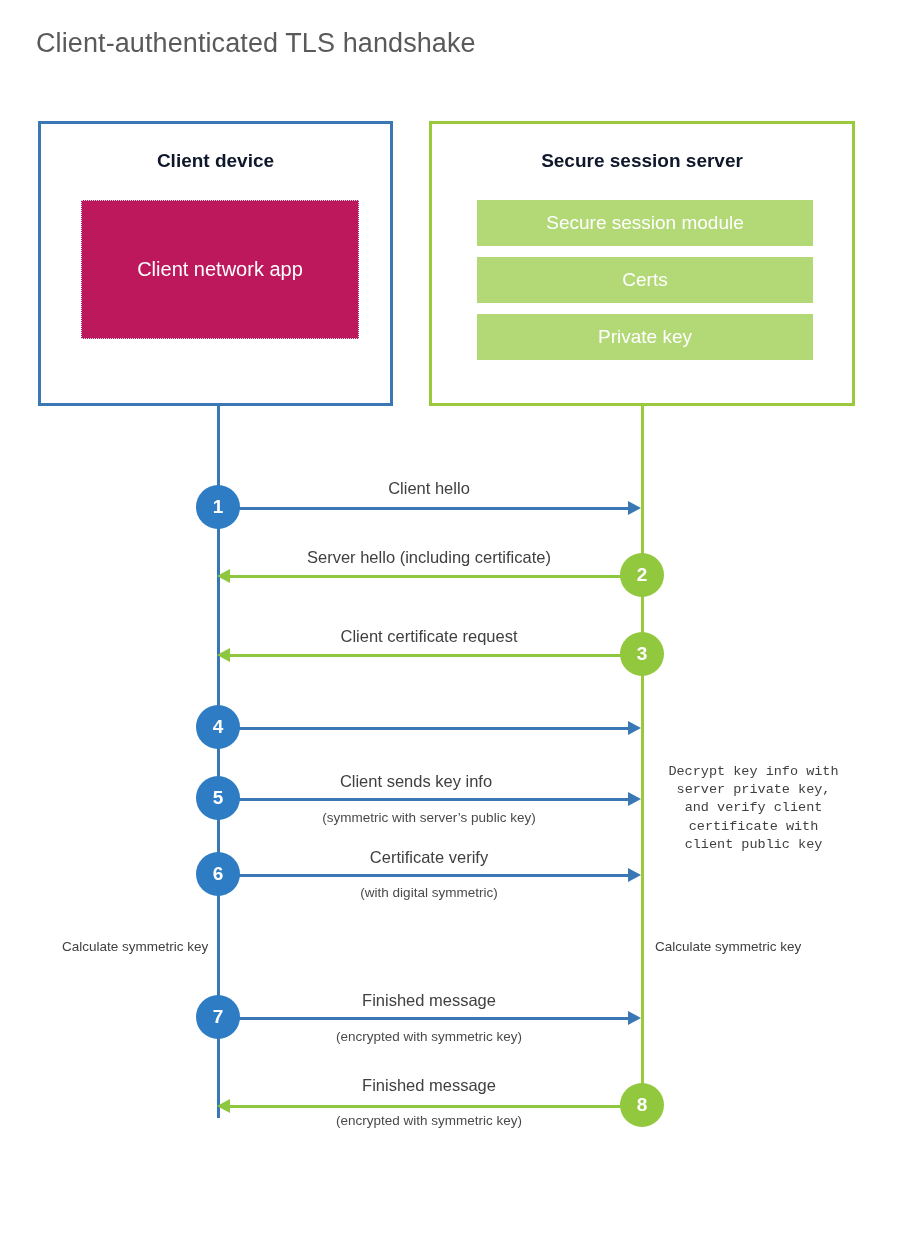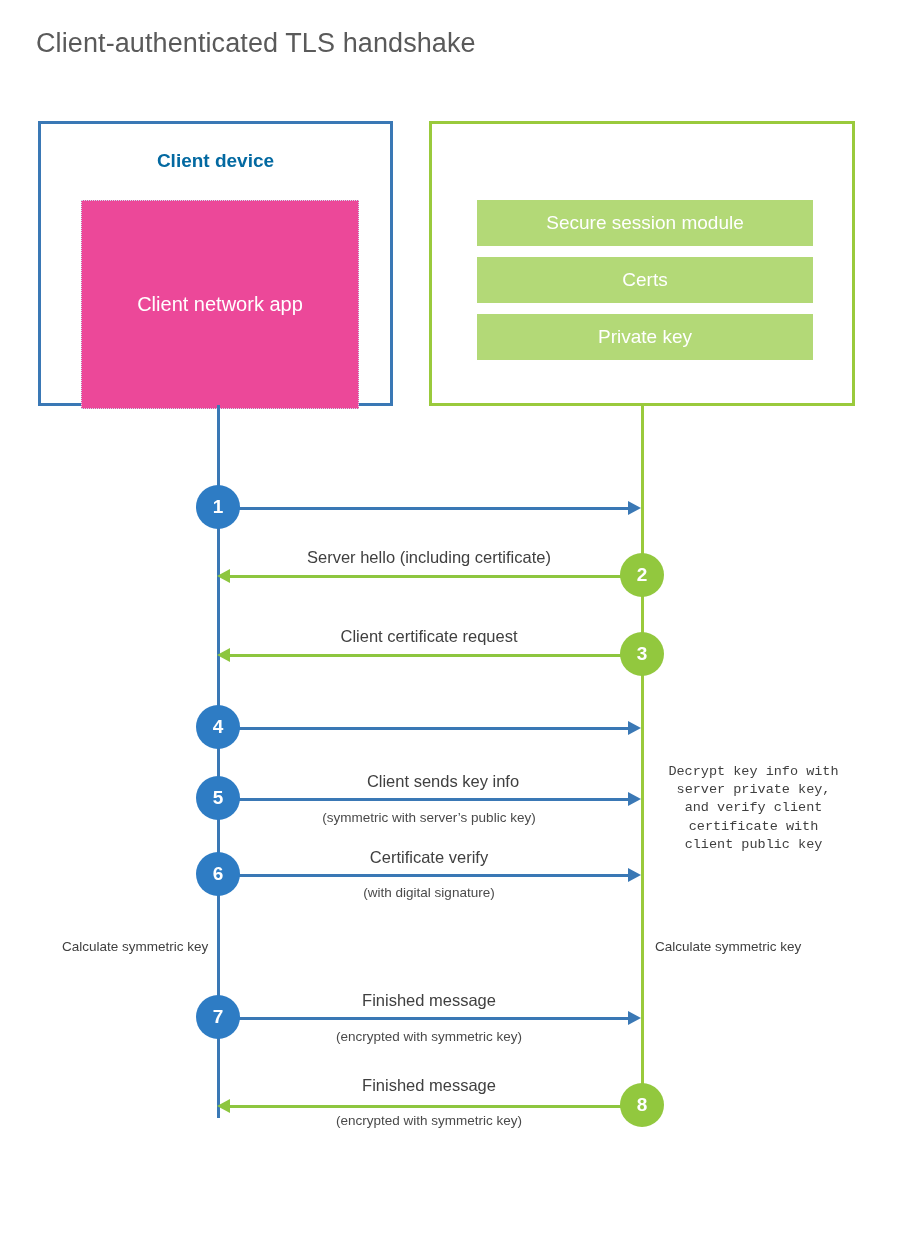--- a/index.html
+++ b/index.html
@@ -17,25 +17,25 @@
     font-size:27px;font-weight:400;color:#5a5a5a;
     letter-spacing:0.1px;white-space:nowrap;
   }
 
   
   .party-box{position:absolute;background:#fff;box-sizing:border-box;}
   .party-box.client{left:38px;top:121px;width:355px;height:285px;border:3px solid #3A78B5;}
   .party-box.server{left:429px;top:121px;width:426px;height:285px;border:3px solid #9ACA3C;}
   .party-title{
     position:absolute;left:0;right:0;top:26px;text-align:center;
-    font-size:19px;font-weight:bold;color:#0369a1;
+    font-size:19px;font-weight:bold;color:#0f172a;
   }
   .client-app{
-    position:absolute;left:40px;top:76px;width:278px;height:209px;
-    background:#ec4899;border:1px dotted #cfe0f0;box-sizing:border-box;
+    position:absolute;left:40px;top:76px;width:278px;height:139px;
+    background:#be185d;border:1px dotted #cfe0f0;box-sizing:border-box;
     display:flex;align-items:center;justify-content:center;text-align:center;
     color:#ffffff;font-size:20px;line-height:1.28;padding:0 10px;
   }
   .server-modules{position:absolute;left:45px;top:76px;width:336px;}
   .module-bar{
     height:46px;background:#B3D977;margin-bottom:11px;
     display:flex;align-items:center;justify-content:center;
     color:#ffffff;font-size:19px;
   }
   .module-bar:last-child{margin-bottom:12px;}
@@ -84,34 +84,36 @@
 <div id="diagram">
 
   <div class="page-title">Client-authenticated TLS handshake</div>
 
   <div class="party-box client">
     <div class="party-title">Client device</div>
     <div class="client-app">Client network app</div>
   </div>
 
   <div class="party-box server">
+    <div class="party-title">Secure session server</div>
     <div class="server-modules">
       <div class="module-bar">Secure session module</div>
       <div class="module-bar">Certs</div>
       <div class="module-bar">Private key</div>
     </div>
   </div>
 
   <div class="lifeline client"></div>
   <div class="lifeline server"></div>
 
   <div class="msg" style="left:217px;top:507px;width:427px;">
     <div class="msg-line blue" style="left:0;width:414px;"></div>
     <div class="arrowhead right blue" style="left:411px;"></div>
   </div>
+  <div class="msg-label" style="left:217px;top:479px;width:424px;">Client hello</div>
   <div class="step blue" style="left:196px;top:485px;">1</div>
 
   <div class="msg" style="left:217px;top:575px;width:427px;">
     <div class="msg-line green" style="left:13px;width:408px;"></div>
     <div class="arrowhead left green" style="left:0;"></div>
   </div>
   <div class="msg-label" style="left:217px;top:548px;width:424px;">Server hello (including certificate)</div>
   <div class="step green" style="left:620px;top:553px;">2</div>
 
   <div class="msg" style="left:217px;top:654px;width:427px;">
@@ -124,30 +126,30 @@
   <div class="msg" style="left:217px;top:727px;width:427px;">
     <div class="msg-line blue" style="left:0;width:414px;"></div>
     <div class="arrowhead right blue" style="left:411px;"></div>
   </div>
   <div class="step blue" style="left:196px;top:705px;">4</div>
 
   <div class="msg" style="left:217px;top:798px;width:427px;">
     <div class="msg-line blue" style="left:0;width:414px;"></div>
     <div class="arrowhead right blue" style="left:411px;"></div>
   </div>
-  <div class="msg-label" style="left:231px;top:772px;width:424px;">Client sends key info</div>
+  <div class="msg-label" style="left:204px;top:772px;width:424px;">Client sends key info</div>
   <div class="msg-sub" style="left:217px;top:810px;width:424px;">(symmetric with server’s public key)</div>
   <div class="step blue" style="left:196px;top:776px;">5</div>
 
   <div class="msg" style="left:217px;top:874px;width:427px;">
     <div class="msg-line blue" style="left:0;width:414px;"></div>
     <div class="arrowhead right blue" style="left:411px;"></div>
   </div>
   <div class="msg-label" style="left:217px;top:848px;width:424px;">Certificate verify</div>
-  <div class="msg-sub" style="left:217px;top:885px;width:424px;">(with digital signature)</div>
+  <div class="msg-sub" style="left:217px;top:885px;width:424px;">(with digital symmetric)</div>
   <div class="step blue" style="left:196px;top:852px;">6</div>
 
   <div class="msg" style="left:217px;top:1017px;width:427px;">
     <div class="msg-line blue" style="left:0;width:414px;"></div>
     <div class="arrowhead right blue" style="left:411px;"></div>
   </div>
   <div class="msg-label" style="left:217px;top:991px;width:424px;">Finished message</div>
   <div class="msg-sub" style="left:217px;top:1029px;width:424px;">(encrypted with symmetric key)</div>
   <div class="step blue" style="left:196px;top:995px;">7</div>
 

